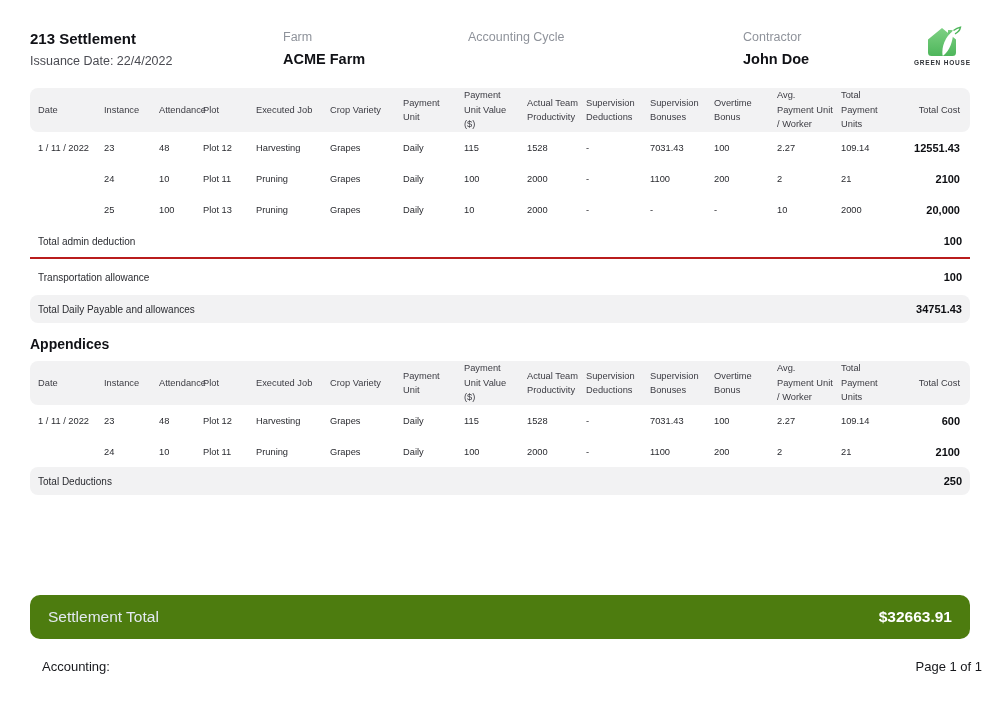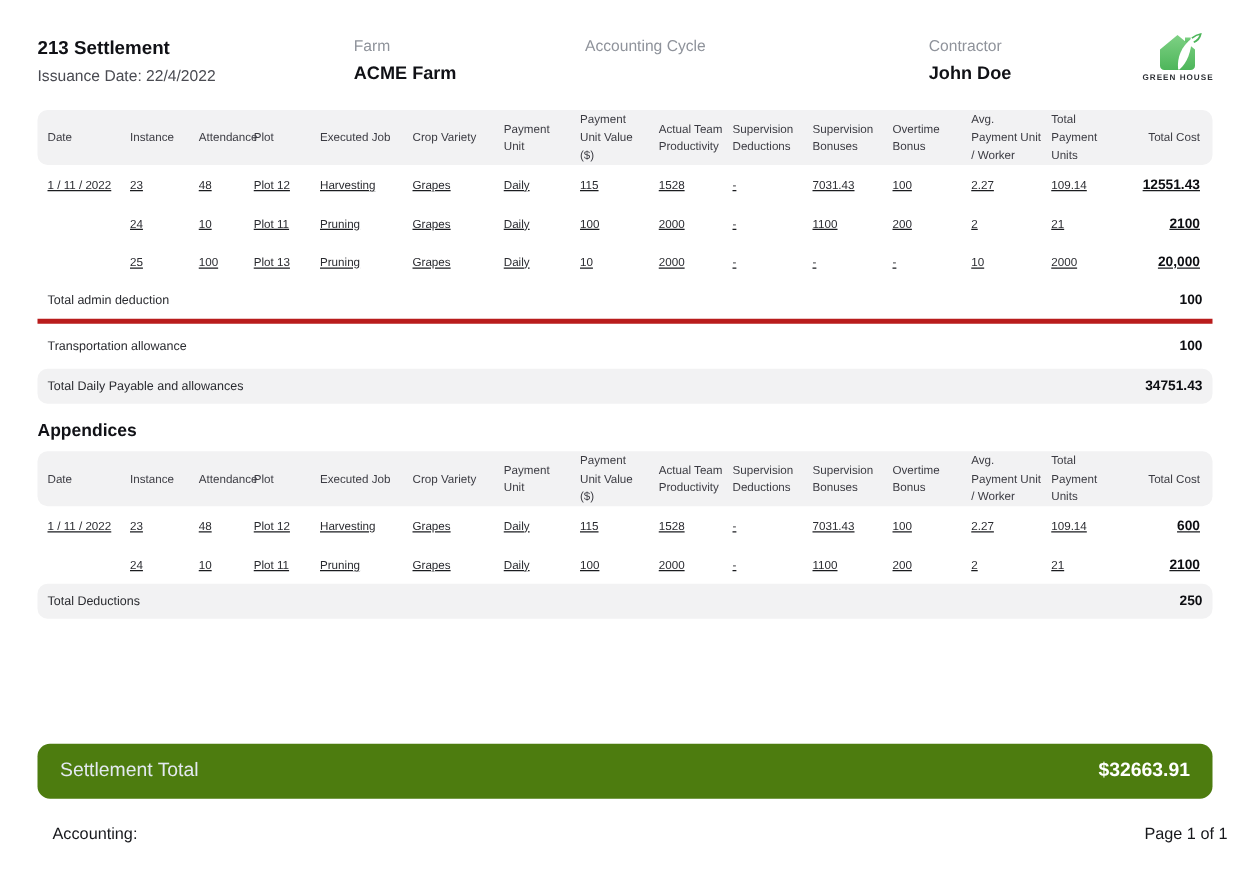--- a/index.html
+++ b/index.html
@@ -25,28 +25,28 @@
   .grid-head, .grid-row {
     display:grid;
     grid-template-columns:66px 55px 44px 53px 74px 73px 61px 63px 59px 64px 64px 63px 64px 64px 1fr;
     padding:0 8px;
     align-items:center;
     width:940px;
   }
   .grid-head { background:#f2f2f3; border-radius:8px; min-height:44px; }
   .grid-head .th { font-size:9.3px; color:#3c3c43; line-height:1.55; padding-right:8px; }
   .grid-head .th.last { text-align:right; padding-right:2px; }
-  .grid-row { min-height:31px;text-decoration:underline; }
+  .grid-row { min-height:31px; }
   .grid-row .td { font-size:9.3px; color:#2a2b30; padding-right:8px; }
   .grid-row .td.last { text-align:right; font-size:11px; font-weight:bold; color:#0d0e12; padding-right:2px; }
 
   .summary-row { width:940px; display:flex; justify-content:space-between; align-items:center; padding:0 8px; }
   .summary-row .s-label { font-size:10px; color:#2a2b30; }
   .summary-row .s-value { font-size:11px; font-weight:bold; color:#0d0e12; }
-  .summary-row.admin { height:34px; border-bottom:4px solid #b91c1c; }
+  .summary-row.admin { height:34px; border-bottom:2px solid #b91c1c; }
   .summary-row.transport { height:36px; }
 
   .total-bar { width:940px; height:28px; background:#f2f2f3; border-radius:8px; display:flex; justify-content:space-between; align-items:center; padding:0 8px;gap:42px; }
   .total-bar .t-label { font-size:10px; color:#2a2b30; }
   .total-bar .t-value { font-size:11px; font-weight:bold; color:#0d0e12; }
 
   .section-title { font-size:14px; font-weight:bold; color:#101116; margin:13px 0 9px 0; }
 
   
   .settlement-bar { margin-top:100px; width:940px; height:44px; background:#4d7c0f; border-radius:10px; display:flex; justify-content:space-between; align-items:center; padding:0 18px; }

